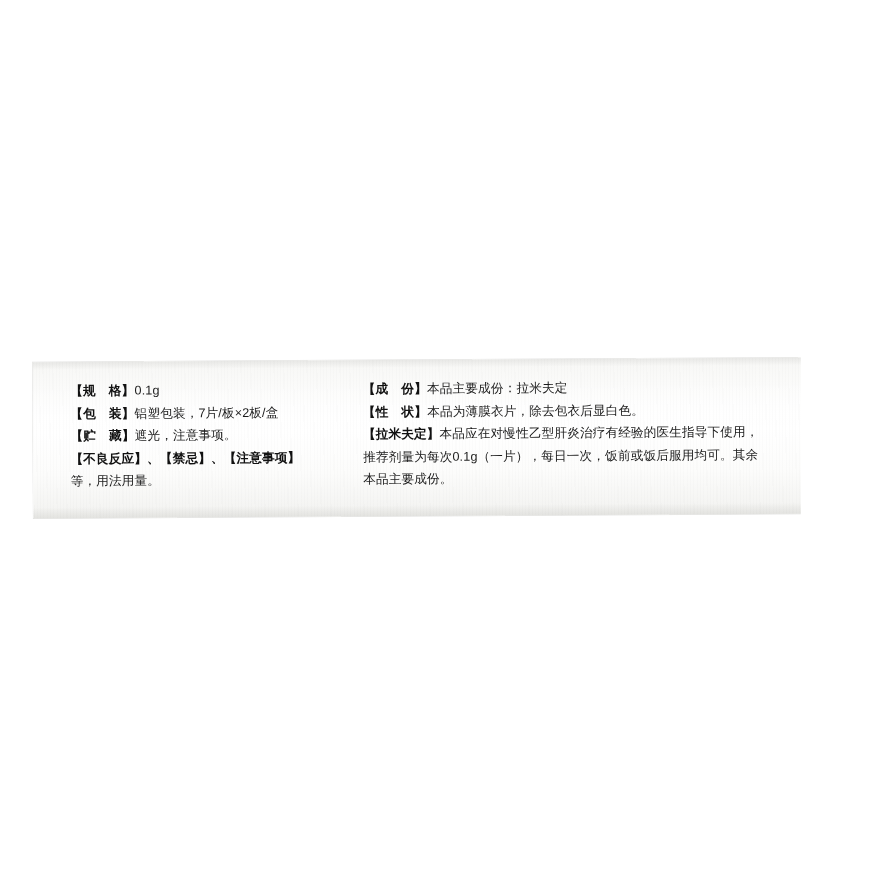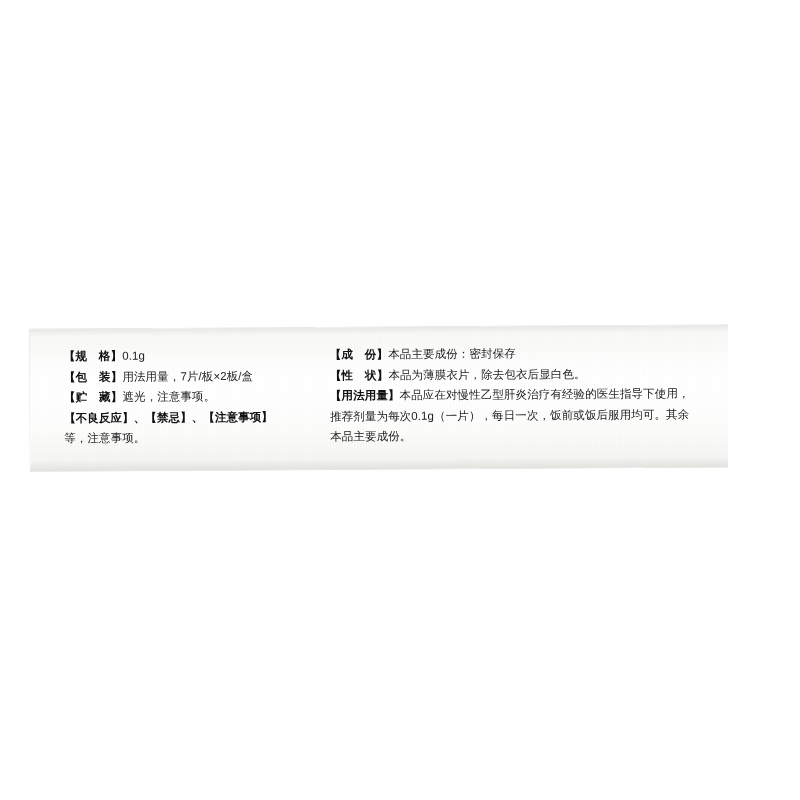--- a/index.html
+++ b/index.html
@@ -120,48 +120,48 @@
 
     <div class="cols">
 
       <div class="col col-left">
 
         <div class="line">
           <span class="label spaced">【规　格】</span><span class="body-text">0.1g</span>
         </div>
 
         <div class="line">
-          <span class="label spaced">【包　装】</span><span class="body-text">用法用量，7片/板×2板/盒</span>
+          <span class="label spaced">【包　装】</span><span class="body-text">铝塑包装，7片/板×2板/盒</span>
         </div>
 
         <div class="line">
           <span class="label spaced">【贮　藏】</span><span class="body-text">遮光，注意事项。</span>
         </div>
 
         <div class="line">
           <span class="label">【不良反应】、【禁忌】、【注意事项】</span>
         </div>
         <div class="line">
-          <span class="body-text">等，注意事项。</span>
+          <span class="body-text">等，用法用量。</span>
         </div>
 
       </div>
 
       <div class="col col-right">
 
         <div class="line">
-          <span class="label spaced">【成　份】</span><span class="body-text">本品主要成份：密封保存</span>
+          <span class="label spaced">【成　份】</span><span class="body-text">本品主要成份：拉米夫定</span>
         </div>
 
         <div class="line">
           <span class="label spaced">【性　状】</span><span class="body-text">本品为薄膜衣片，除去包衣后显白色。</span>
         </div>
 
         <div class="line">
-          <span class="label">【用法用量】</span><span class="body-text">本品应在对慢性乙型肝炎治疗有经验的医生指导下使用，</span>
+          <span class="label">【拉米夫定】</span><span class="body-text">本品应在对慢性乙型肝炎治疗有经验的医生指导下使用，</span>
         </div>
         <div class="line">
           <span class="body-text">推荐剂量为每次0.1g（一片），每日一次，饭前或饭后服用均可。其余</span>
         </div>
         <div class="line">
           <span class="body-text">本品主要成份。</span>
         </div>
 
       </div>
 

